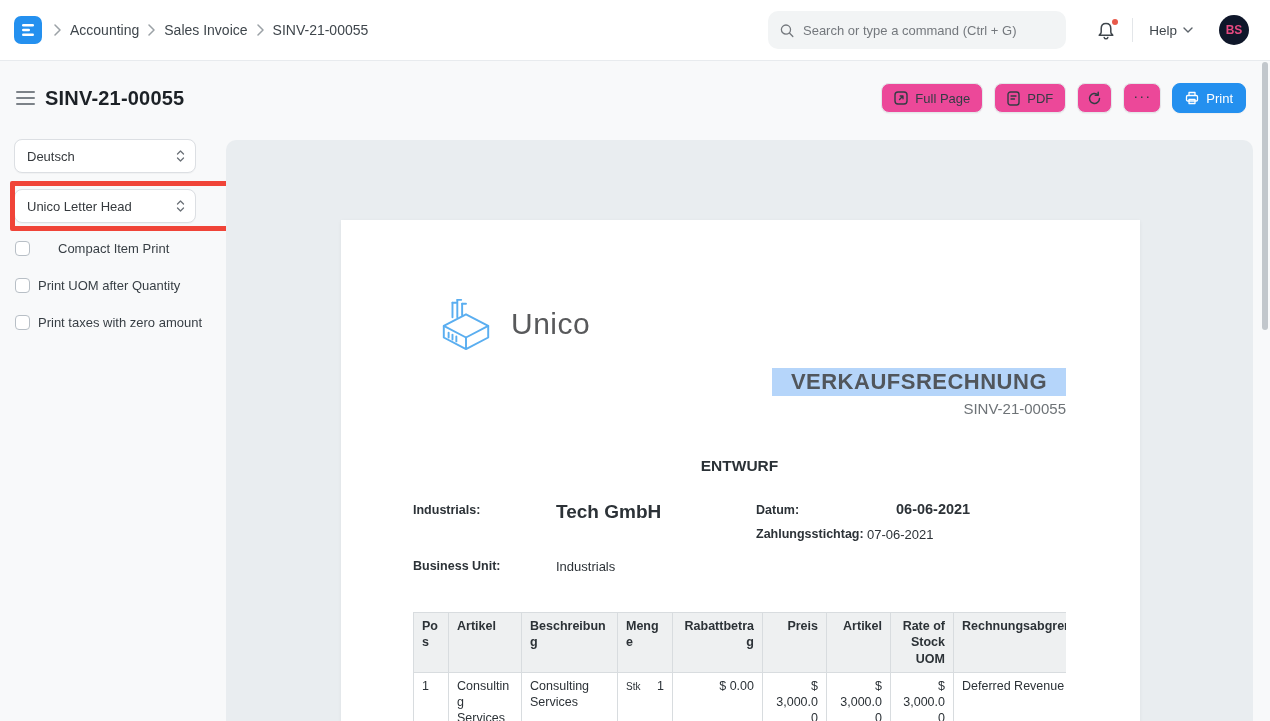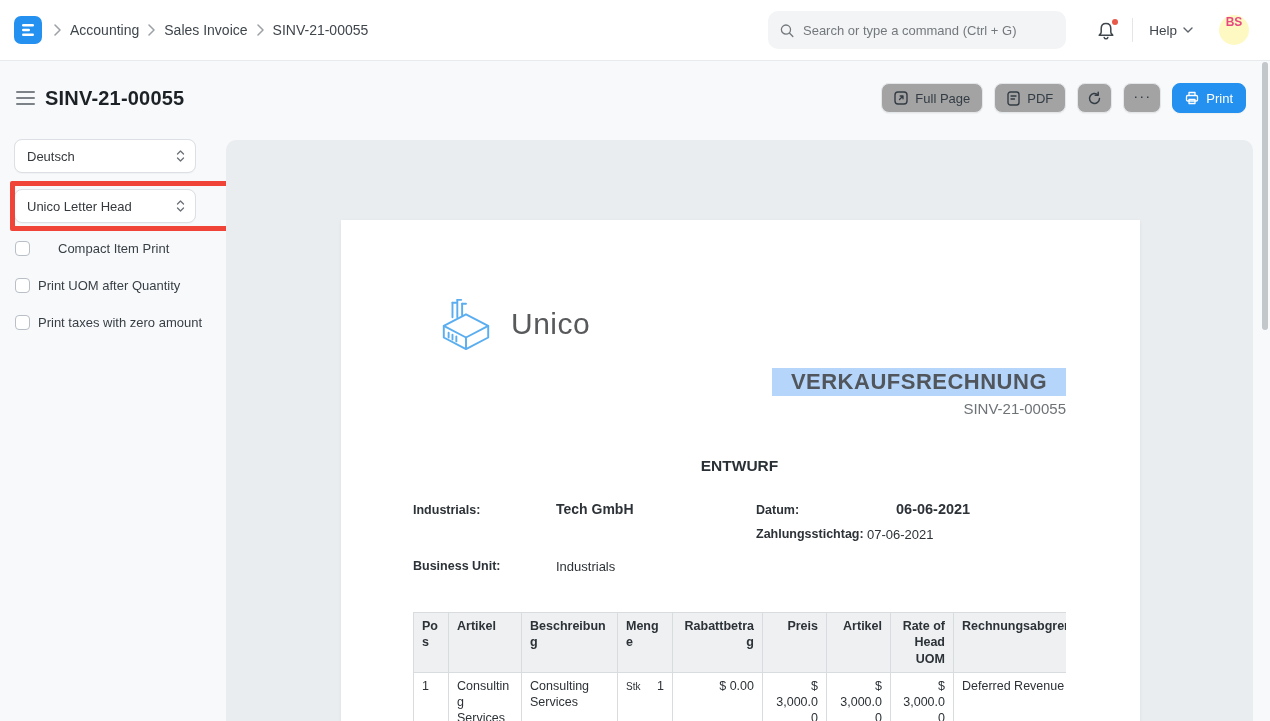--- a/index.html
+++ b/index.html
@@ -16,32 +16,32 @@
   .crumb-sep { color:#9ba1a6; display:flex; }
   .search { margin-left:auto; width:298px; height:38px; background:#f2f4f5; border-radius:10px;
             display:flex; align-items:center; padding:0 12px; gap:9px; }
   .search input { border:none; outline:none; background:transparent; font-size:13px; color:#3f464c;
                   width:100%; font-family:"Liberation Sans", sans-serif; }
   .search input::placeholder { color:#74787d; }
   .bell-wrap { margin-left:30px; position:relative; display:flex; cursor:pointer; }
   .bell-dot { position:absolute; top:-1px; right:-2px; width:6px; height:6px; border-radius:50%; background:#e8594a; }
   .nav-divider { width:1px; height:24px; background:#e3e6e9; margin:0 16px; }
   .help { display:flex; align-items:center; gap:6px; font-size:13.5px; color:#3f464c; cursor:pointer; }
-  .avatar { width:30px; height:30px; border-radius:50%; background:#fef9c3; color:#e64980;
-            display:flex; justify-content:center; font-size:12px; font-weight:700;
+  .avatar { width:30px; height:30px; border-radius:50%; background:#0f172a; color:#e64980;
+            display:flex; align-items:center; justify-content:center; font-size:12px; font-weight:700;
             margin-left:26px; cursor:pointer; }
 
   
   .page-head { position:absolute; top:75px; left:0; width:1270px; height:46px; display:flex;
                align-items:center; padding:0 24px 0 16px; }
   .hamburger { width:19px; display:flex; flex-direction:column; gap:4px; margin-right:10px; cursor:pointer; }
   .hamburger span { height:2px; border-radius:1px; background:#7c8288; }
   .page-title { font-size:20px; font-weight:700; color:#1c2126; letter-spacing:.2px; }
   .actions { margin-left:auto; display:flex; align-items:center; gap:11px; }
-  .btn { height:30px; border:1px solid #e4e7ea; background:#a3a3a3; border-radius:8px; display:flex;
+  .btn { height:30px; border:1px solid #e4e7ea; background:#ec4899; border-radius:8px; display:flex;
          align-items:center; gap:7px; padding:0 12px; font-size:13px; font-weight:500; color:#333c44;
          cursor:pointer; box-shadow:0 .5px 1px rgba(0,0,0,.04); white-space:nowrap; }
   .btn.icon-only { padding:0 9px; }
   .btn.primary { background:#2490ef; border-color:#2490ef; color:#fff; }
   .dots { font-size:15px; letter-spacing:1px; color:#333c44; line-height:1; padding-bottom:6px; }
 
   
   .sidebar { position:absolute; top:121px; left:0; width:226px; }
   .select { width:182px; height:34px; margin:16px 0 0 14px; background:#fff; border:1px solid #dcdfe3;
             border-radius:8px; display:flex; align-items:center; justify-content:space-between;
@@ -63,21 +63,21 @@
   .brand { position:absolute; left:96px; top:76px; display:flex; align-items:center; gap:16px; }
   .brand-name { font-size:30px; color:#58595b; letter-spacing:.5px; }
   .doc-titles { position:absolute; right:74px; top:148px; text-align:right; }
   .doc-main-title { display:inline-block; background:#b5d5fa; color:#51565c; font-size:22px;
                     font-weight:600; letter-spacing:.5px; padding:1px 19px; }
   .doc-number { font-size:15px; color:#6e7377; margin-top:4px; }
   .doc-status { position:absolute; left:72px; top:237px; width:653px; text-align:center;
                 font-size:15.5px; font-weight:700; color:#2a3136; }
   .fld { position:absolute; font-size:12.5px; color:#2c3237; }
   .fld.label { font-weight:700; }
-  .fld.b { font-weight:700; font-size:14px; }
+  .fld.b { font-weight:700; font-size:19px; }
 
   .tbl-wrap { position:absolute; left:72px; top:392px; width:653px; height:125px; overflow:hidden; }
   table { border-collapse:collapse; table-layout:fixed; width:800px; }
   th, td { border:1px solid #d8dcdf; padding:5px 8px; font-size:12.5px; color:#2c3237;
            vertical-align:top; line-height:1.3; text-align:left; word-wrap:break-word; }
   th { background:#eef0f1; font-weight:700; }
   th.num, td.num { text-align:right; }
   td.menge-cell > div { display:flex; justify-content:space-between; align-items:baseline; }
   .uom { font-size:10px; }
 
@@ -262,21 +262,21 @@
         </colgroup>
         <thead>
           <tr>
             <th>Pos</th>
             <th>Artikel</th>
             <th>Beschreibung</th>
             <th>Menge</th>
             <th class="num">Rabattbetrag</th>
             <th class="num">Preis</th>
             <th class="num">Artikel</th>
-            <th class="num">Rate of Head UOM</th>
+            <th class="num">Rate of Stock UOM</th>
             <th>Rechnungsabgrenzungskonto</th>
           </tr>
         </thead>
         <tbody>
           <tr>
             <td>1</td>
             <td>Consulting Services</td>
             <td>Consulting Services</td>
             <td class="menge-cell">
               <div>

